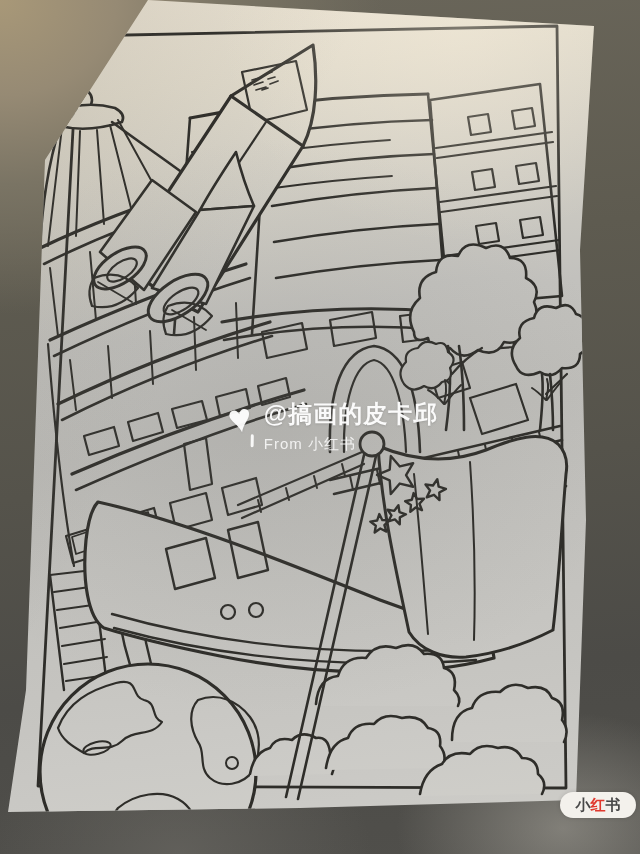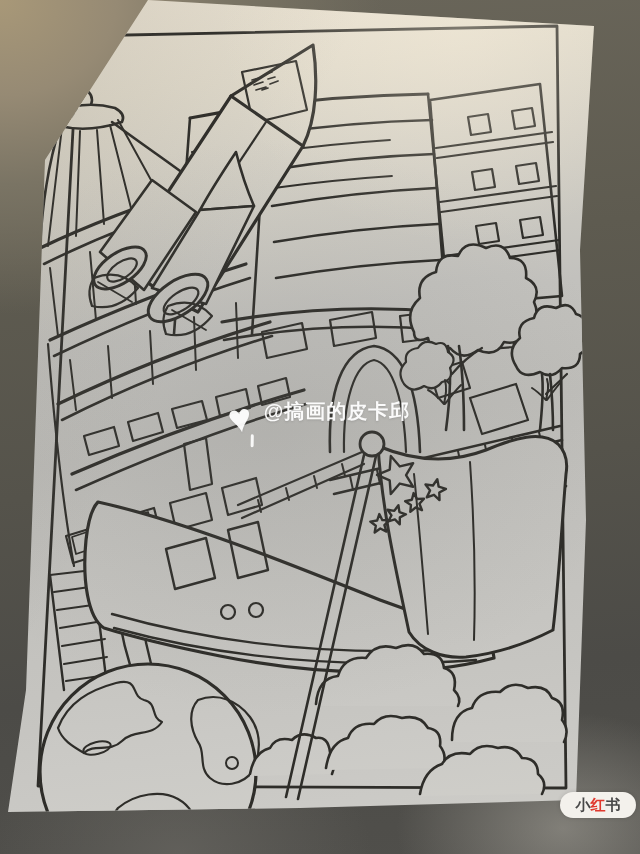--- a/index.html
+++ b/index.html
@@ -27,21 +27,21 @@
   .shade-dark{position:absolute;inset:0;pointer-events:none;
     background:
       linear-gradient(118deg, rgba(104,99,88,0.20) 0%, rgba(104,99,88,0.10) 14%, rgba(0,0,0,0) 34%),
       radial-gradient(75% 45% at 42% 50%, rgba(116,117,115,0.16), rgba(0,0,0,0) 75%);}
   
   .watermark{position:absolute;left:228px;top:398px;display:flex;gap:12px;align-items:flex-start;pointer-events:none;}
   .wm-heart{position:relative;font-size:40px;line-height:1;color:rgba(255,255,255,0.95);
     transform:rotate(-9deg);text-shadow:0 1px 2px rgba(90,90,90,0.2);}
   .wm-heart::after{content:"";position:absolute;left:19px;bottom:-11px;width:3px;height:13px;
     background:rgba(255,255,255,0.9);transform:rotate(10deg);border-radius:2px;}
-  .wm-handle{font-size:20px;font-weight:700;letter-spacing:1px;color:rgba(255,255,255,0.95);
+  .wm-handle{font-size:24px;font-weight:700;letter-spacing:1px;color:rgba(255,255,255,0.95);
     text-shadow:0 1px 2px rgba(90,90,90,0.25);}
   .wm-source{font-size:15px;margin-top:5px;letter-spacing:1px;color:rgba(255,255,255,0.82);}
   
   .badge{position:absolute;right:4px;top:792px;min-width:60px;height:26px;padding:0 8px;
     border-radius:14px;background:#f3f1ec;display:flex;align-items:center;justify-content:center;
     font-size:15px;font-weight:700;color:#474747;box-shadow:0 0 4px rgba(0,0,0,0.15);}
   .badge .accent{color:#e0392e;}
   .account-id{position:absolute;right:2px;top:817px;font-size:18px;letter-spacing:0.5px;
     color:rgba(230,228,221,0.85);}
 </style>
@@ -298,20 +298,21 @@
     </svg>
 
     <div class="shade-warm"></div>
     <div class="shade-dark"></div>
   </div>
 
   <div class="watermark">
     <span class="wm-heart">♥</span>
     <div class="wm-text">
       <div class="wm-handle">@搞画的皮卡邱</div>
+      <div class="wm-source">From 小红书</div>
     </div>
   </div>
 
   <div class="badge">
       <span>小</span>
       <span class="accent">红</span>
       <span>书</span>
     </div>
 
 </div>

